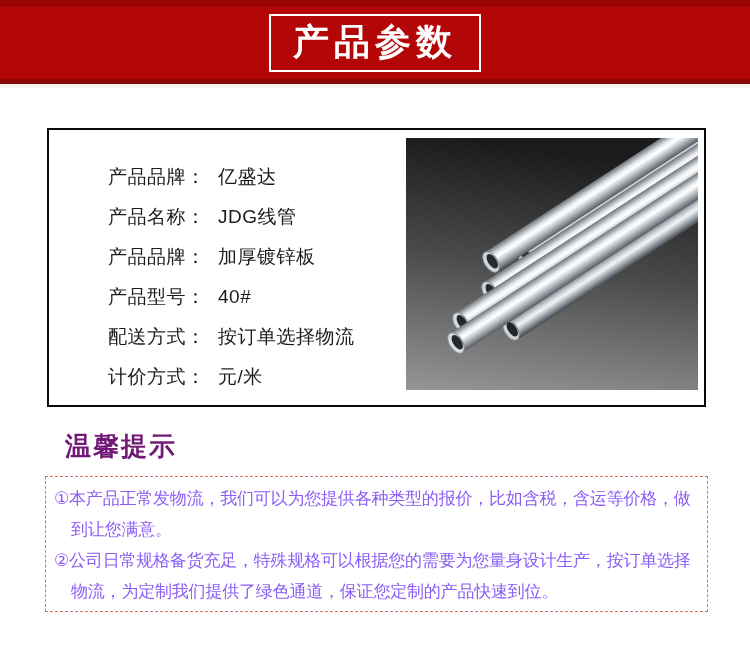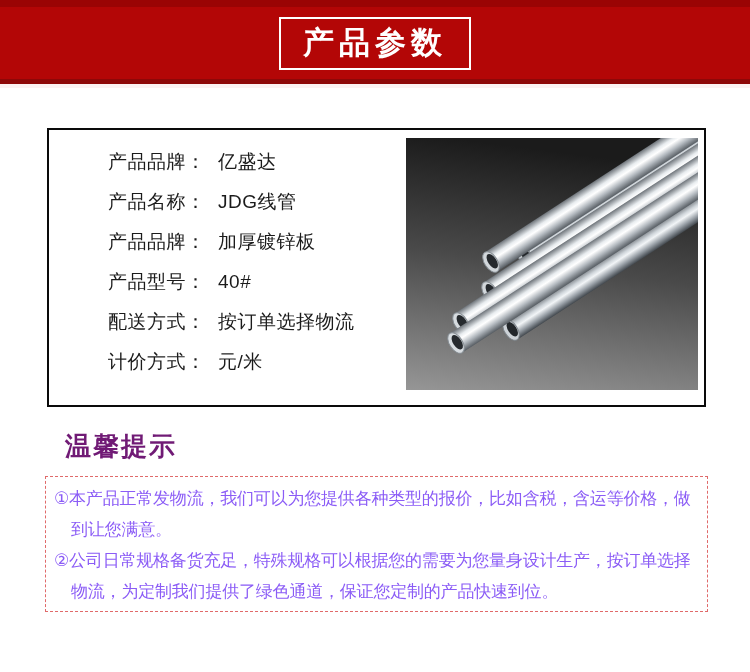--- a/index.html
+++ b/index.html
@@ -26,40 +26,40 @@
     align-items: center;
     justify-content: center;
   }
   .banner-title-box {
     border: 2px solid #ffffff;
     padding: 8px 22px 10px 22px;
     background: transparent;
   }
   .banner-title {
     color: #ffffff;
-    font-size: 31px;
+    font-size: 36px;
     font-weight: bold;
     letter-spacing: 5px;
     line-height: 1;
     white-space: nowrap;
   }
   .banner-after { height: 4px; background: #fbf2f2; }
 
   
   .product-box {
     position: relative;
     margin: 40px 44px 0 47px;
     height: 279px;
     border: 2px solid #0a0a0a;
     background: #ffffff;
   }
   .spec-table {
     position: absolute;
     left: 59px;
-    top: 12px;
+    top: 27px;
   }
   .spec-row {
     display: flex;
     align-items: center;
     height: 40px;
     font-size: 19px;
     color: #1b1b1b;
     white-space: nowrap;
   }
   .spec-label { width: 110px; letter-spacing: 0.5px; }

